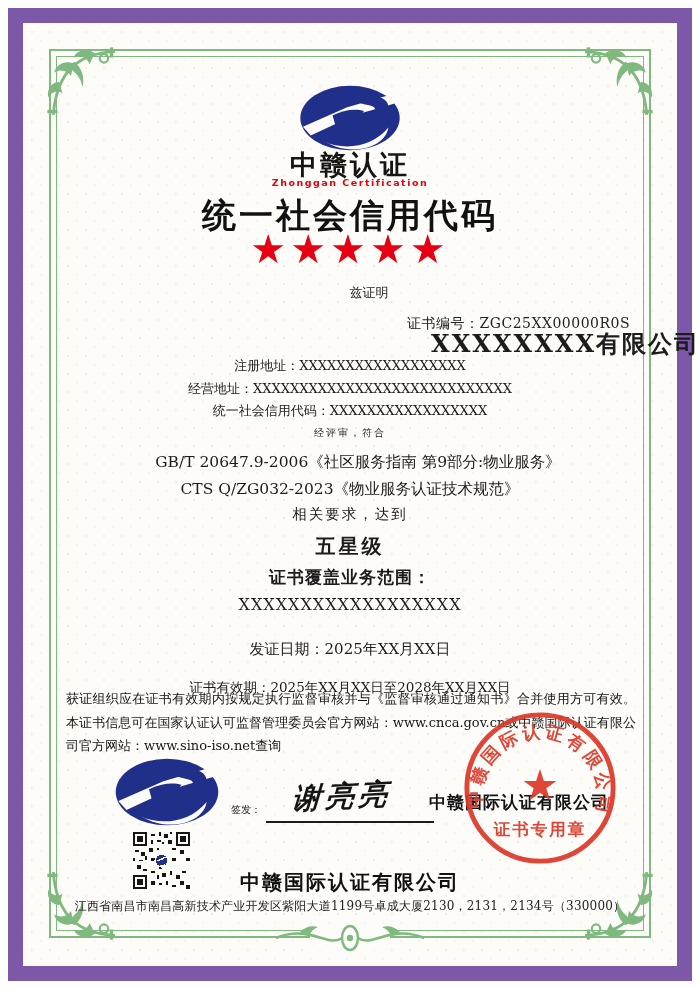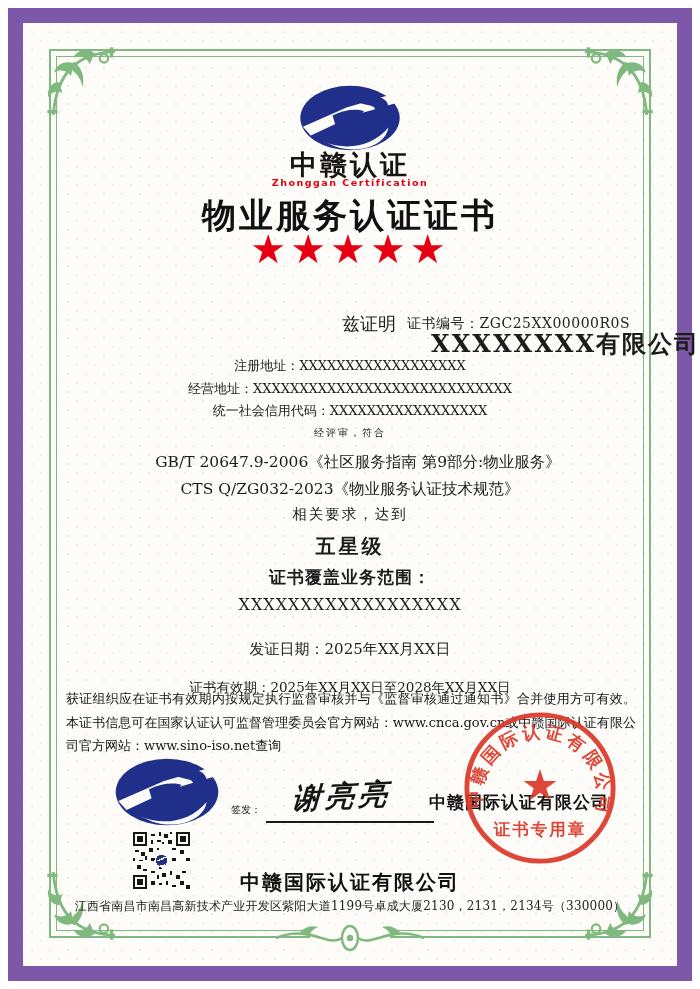--- a/index.html
+++ b/index.html
@@ -36,21 +36,21 @@
   .logo-cn{left:0;right:0;top:147px;text-align:center;font-family:"DejaVu Sans","Liberation Sans",sans-serif;
            font-weight:bold;font-size:27px;letter-spacing:3px;color:#171412;}
   .logo-en{left:0;right:0;top:177px;text-align:center;font-family:"DejaVu Sans","Liberation Sans",sans-serif;
            font-weight:bold;font-size:9.5px;letter-spacing:1.5px;color:#e60012;}
   .cert-title{left:0;right:0;top:193px;text-align:center;font-size:34px;font-weight:600;letter-spacing:3px;color:#111;}
   .stars-row{left:0;right:0;top:229px;text-align:center;font-size:40px;line-height:1;letter-spacing:4px;color:#e60012;
              font-family:"DejaVu Sans","Liberation Sans",sans-serif;}
   .cert-no{top:271px;right:70px;font-size:14px;letter-spacing:.5px;color:#222;margin-top:44px;}
   
   .ctr{left:0;right:0;text-align:center;}
-  .declare{top:312px;font-size:18px;padding-left:38px;}
+  .declare{top:284px;font-size:13px;padding-left:38px;}
   .company{top:328px;font-size:24px;font-weight:600;letter-spacing:2px;text-align:right;}
   .addr1{top:357px;font-size:13px;}
   .addr2{top:380px;font-size:13px;}
   .addr3{top:402px;font-size:13px;}
   .assessed{top:426px;font-size:10px;letter-spacing:2px;}
   .std1{top:452px;font-size:15.5px;padding-left:16px;}
   .std2{top:479px;font-size:15.5px;}
   .require{top:505px;font-size:14.5px;letter-spacing:2px;}
   .grade{top:533px;font-size:20px;letter-spacing:3px;font-weight:600;}
   .scope-label{top:566px;font-size:17px;letter-spacing:1px;font-weight:600;}
@@ -137,21 +137,21 @@
 </div>
 
 <div class="abs emblem-top">
   <svg viewBox="0 0 120 78" width="112" height="68">
       <use href="#emblem"></use>
     </svg>
 </div>
 <div class="abs logo-cn">中赣认证</div>
 <div class="abs logo-en">Zhonggan Certification</div>
 
-<div class="abs cert-title">物业服务认证证书</div>
+<div class="abs cert-title">统一社会信用代码</div>
 <div class="abs stars-row">★★★★★</div>
 <div class="abs cert-no"><span>证书编号：</span><span>ZGC25XX00000R0S</span></div>
 
 <div class="abs ctr declare">兹证明</div>
 <div class="abs ctr company">XXXXXXXX有限公司</div>
 <div class="abs ctr addr1"><span>注册地址：</span><span>XXXXXXXXXXXXXXXXXX</span></div>
 <div class="abs ctr addr2"><span>经营地址：</span><span>XXXXXXXXXXXXXXXXXXXXXXXXXXXX</span></div>
 <div class="abs ctr addr3"><span>统一社会信用代码：</span><span>XXXXXXXXXXXXXXXXX</span></div>
 <div class="abs ctr assessed">经评审，符合</div>
 <div class="abs ctr std1">GB/T 20647.9-2006《社区服务指南 第9部分:物业服务》</div>

